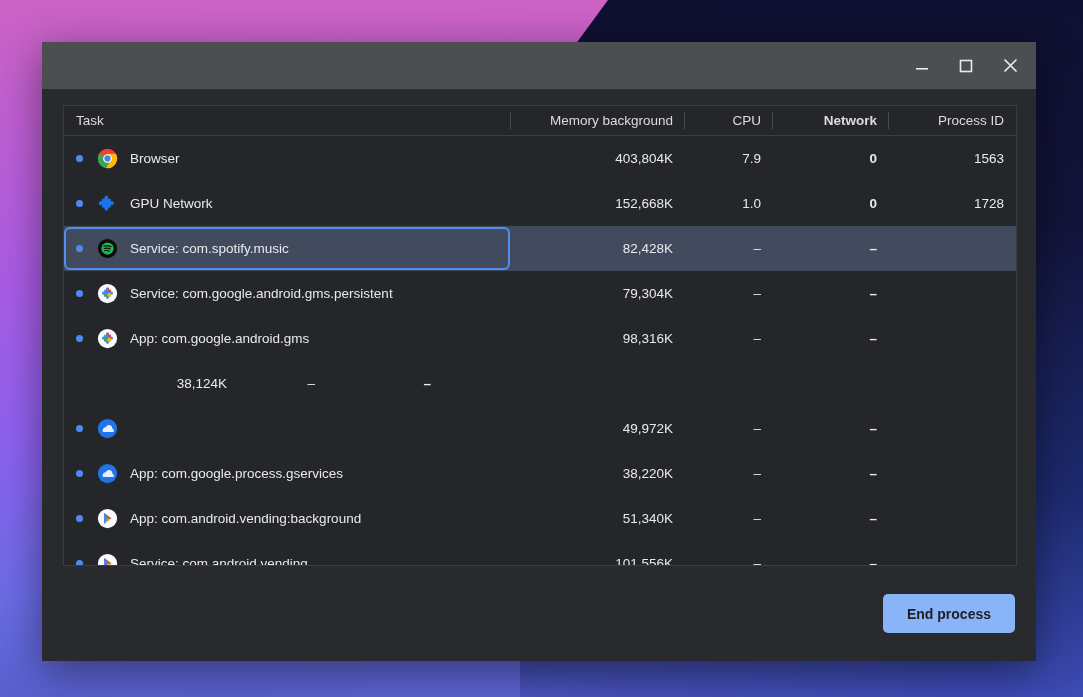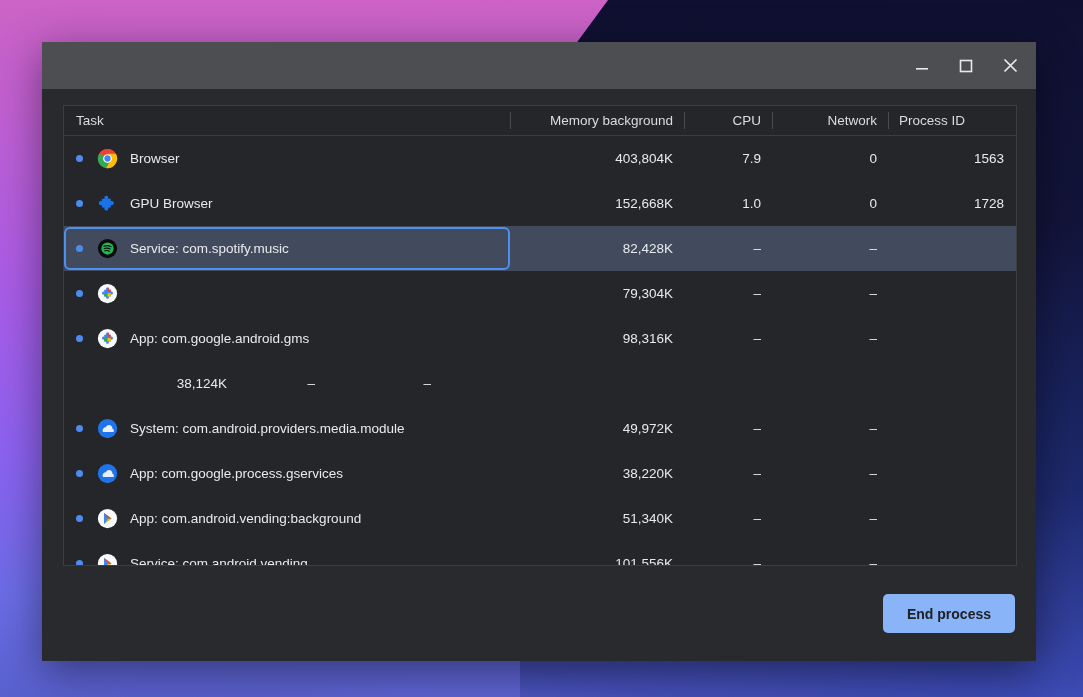--- a/index.html
+++ b/index.html
@@ -78,22 +78,22 @@
   #table-header .th + .th::before {
     content: "";
     position: absolute;
     left: 0; top: 6px; bottom: 6px;
     width: 1px;
     background: #4a4b4e;
   }
   .col-task     { width: 446px; }
   .col-mem      { width: 174px; justify-content: flex-end; }
   .col-cpu      { width: 88px;  justify-content: flex-end; }
-  .col-net      { width: 116px; justify-content: flex-end; }
-  .col-pid      { width: 128px; }
+  .col-net      { width: 116px; justify-content: flex-end; font-weight: bold; }
+  .col-pid      { width: 128px; justify-content: flex-end; }
   #table-header .th.col-task { padding-left: 12px; }
   #table-header .th.col-pid  { padding-right: 12px; }
 
   #table-body {
     height: 430px;
     overflow: hidden;
     background: #252629;
     position: relative;
   }
   .row {
@@ -244,21 +244,21 @@
             </div>
           </div>
           <div class="row">
             <div class="cell col-task">
               <span class="bullet"></span>
               <span class="app-icon">
                 <svg viewBox="0 0 24 24" width="20" height="20">
                   <path d="M10 2a2.4 2.4 0 0 1 2.4 2.4c0 .5-.16.8-.16 1.2h3.1v3.1c.4 0 .7-.16 1.2-.16A2.4 2.4 0 0 1 19 11a2.4 2.4 0 0 1-2.46 2.4c-.5 0-.8-.16-1.2-.16v3.1h-3.1c0 .4.16.7.16 1.2A2.4 2.4 0 0 1 10 20a2.4 2.4 0 0 1-2.4-2.46c0-.5.16-.8.16-1.2H4.6v-3.1c-.4 0-.7.16-1.2.16A2.4 2.4 0 0 1 1 11a2.4 2.4 0 0 1 2.4-2.46c.5 0 .8.16 1.2.16V5.6h3.16c0-.4-.16-.7-.16-1.2A2.4 2.4 0 0 1 10 2z" fill="#1a73e8"></path>
                 </svg>
               </span>
-              <span class="task-label">GPU Browser</span>
+              <span class="task-label">GPU Network</span>
             </div>
             <div class="cell col-mem">
               <span>152,668K</span>
             </div>
             <div class="cell col-cpu">
               <span>1.0</span>
             </div>
             <div class="cell col-net">
               <span>0</span>
             </div>
@@ -297,20 +297,21 @@
               <span class="bullet"></span>
               <span class="app-icon">
                 <svg viewBox="0 0 24 24" width="21" height="21">
                   <circle cx="12" cy="12" r="11" fill="#fafafa"></circle>
                   <path d="M12 5.2a1.7 1.7 0 0 1 1.7 1.7c0 .35-.1.55-.1.85h2.2v2.2c.3 0 .5-.1.85-.1A1.7 1.7 0 0 1 18.3 11.6a1.7 1.7 0 0 1-1.65 1.7c-.35 0-.55-.1-.85-.1v2.2h-2.2c0 .3.1.5.1.85A1.7 1.7 0 0 1 12 18a1.7 1.7 0 0 1-1.7-1.75c0-.35.1-.55.1-.85H8.2v-2.2c-.3 0-.5.1-.85.1A1.7 1.7 0 0 1 5.7 11.6 1.7 1.7 0 0 1 7.35 9.85c.35 0 .55.1.85.1V7.75h2.2c0-.3-.1-.5-.1-.85A1.7 1.7 0 0 1 12 5.2z" fill="#4285f4"></path>
                   <path d="M12 5.2a1.7 1.7 0 0 1 1.7 1.7c0 .35-.1.55-.1.85h2.2v2.2h-3.8z" fill="#ea4335"></path>
                   <path d="M8.2 11.6h3.8v3.8H8.2z" fill="#34a853"></path>
                   <path d="M12 11.6h3.8v3.8H12z" fill="#fbbc05"></path>
                 </svg>
               </span>
+              <span class="task-label">Service: com.google.android.gms.persistent</span>
             </div>
             <div class="cell col-mem">
               <span>79,304K</span>
             </div>
             <div class="cell col-cpu">
               <span>–</span>
             </div>
             <div class="cell col-net">
               <span>–</span>
             </div>
@@ -361,21 +362,20 @@
           </div>
           <div class="row">
             <div class="cell col-task">
               <span class="bullet"></span>
               <span class="app-icon">
                 <svg viewBox="0 0 24 24" width="21" height="21">
                   <circle cx="12" cy="12" r="11" fill="#1e74e8"></circle>
                   <path d="M6.4 14.2c0-2 1.6-3.6 3.6-3.6.5-1.6 2-2.7 3.7-2.7 2.1 0 3.9 1.7 3.9 3.9 0 .2 0 .3-.03.5 1 .3 1.7 1.2 1.7 2.3 0 .6-.2 1.1-.6 1.5H7c-.4-.4-.6-1-.6-1.6z" fill="#e8f0fe"></path>
                 </svg>
               </span>
-              <span class="task-label">System: com.android.providers.media.module</span>
             </div>
             <div class="cell col-mem">
               <span>49,972K</span>
             </div>
             <div class="cell col-cpu">
               <span>–</span>
             </div>
             <div class="cell col-net">
               <span>–</span>
             </div>

